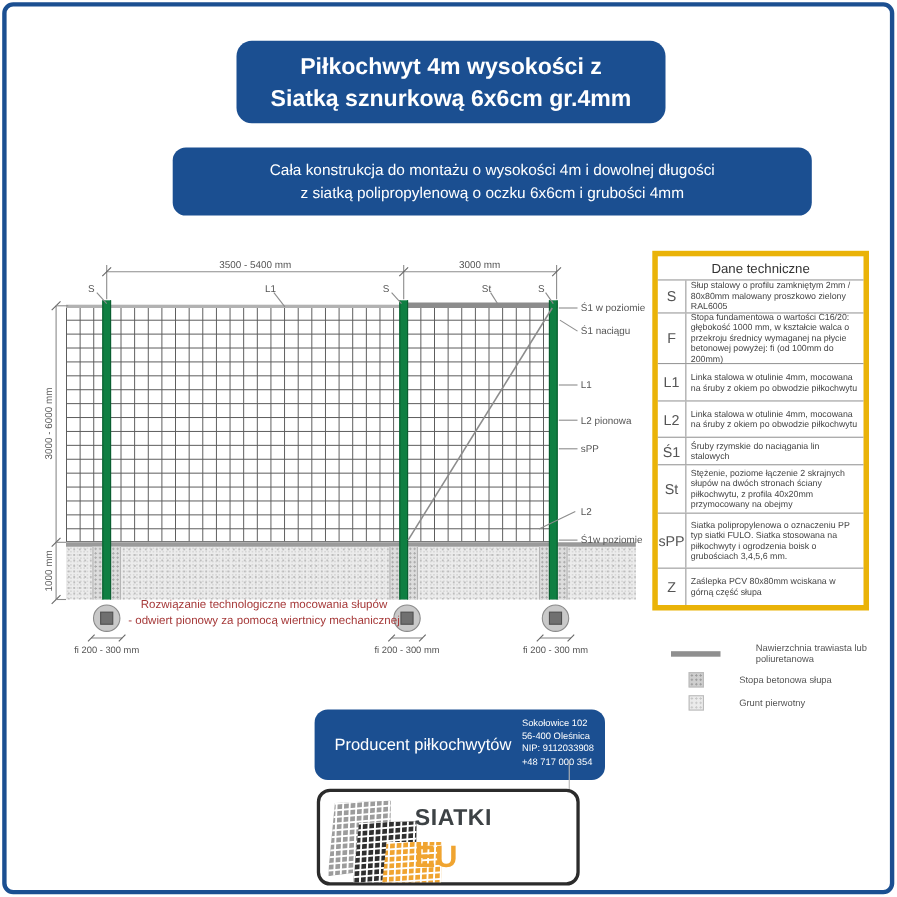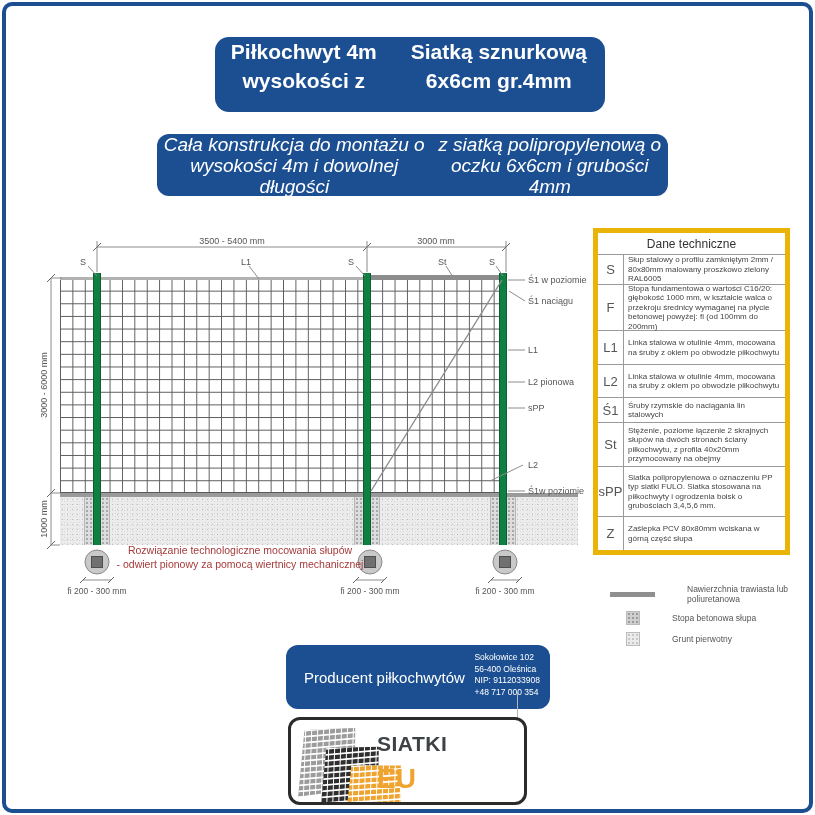--- a/index.html
+++ b/index.html
@@ -3,25 +3,25 @@
 <meta charset="utf-8">
 <style>
   * { margin:0; padding:0; box-sizing:border-box; }
   html,body { width:815px; height:815px; background:#fff; font-family:"Liberation Sans", sans-serif; }
   #stage { position:relative; width:815px; height:815px; background:#fff; overflow:hidden; }
   .frame { position:absolute; left:2px; top:2px; width:811px; height:811px;
            border:4px solid #1b4f91; border-radius:10px; }
 
   
   .banner { position:absolute; background:#1b4f91; color:#fff; text-align:center;
-            display:flex; flex-direction:row; justify-content:center; }
+            display:flex; flex-direction:column; justify-content:center; }
   .banner-title { left:215px; top:37px; width:390px; height:75px; border-radius:14px;
                   font-size:21px; font-weight:bold; line-height:29px; }
-  .banner-sub { left:157px; top:134px; width:511px; height:62px; border-radius:12px;
-                font-size:19px; line-height:21px;font-style:italic; }
+  .banner-sub { left:157px; top:134px; width:581px; height:62px; border-radius:12px;
+                font-size:14px; line-height:21px; }
 
   
   .mesh { position:absolute; left:60px; top:278px; width:446px; height:215px;
           background-image:
             linear-gradient(to right, #5b5b5b 1px, transparent 1px),
             linear-gradient(to bottom, #5b5b5b 1px, transparent 1px);
           background-size:12.4px 12.65px;
           border-right:1px solid #5b5b5b; border-bottom:1px solid #5b5b5b; }
   .topwire { position:absolute; left:60px; top:277px; width:447px; height:3px; background:#b2b2b2; }
   .stbar   { position:absolute; left:367px; top:275px; width:140px; height:5px; background:#8c8c8c; }

